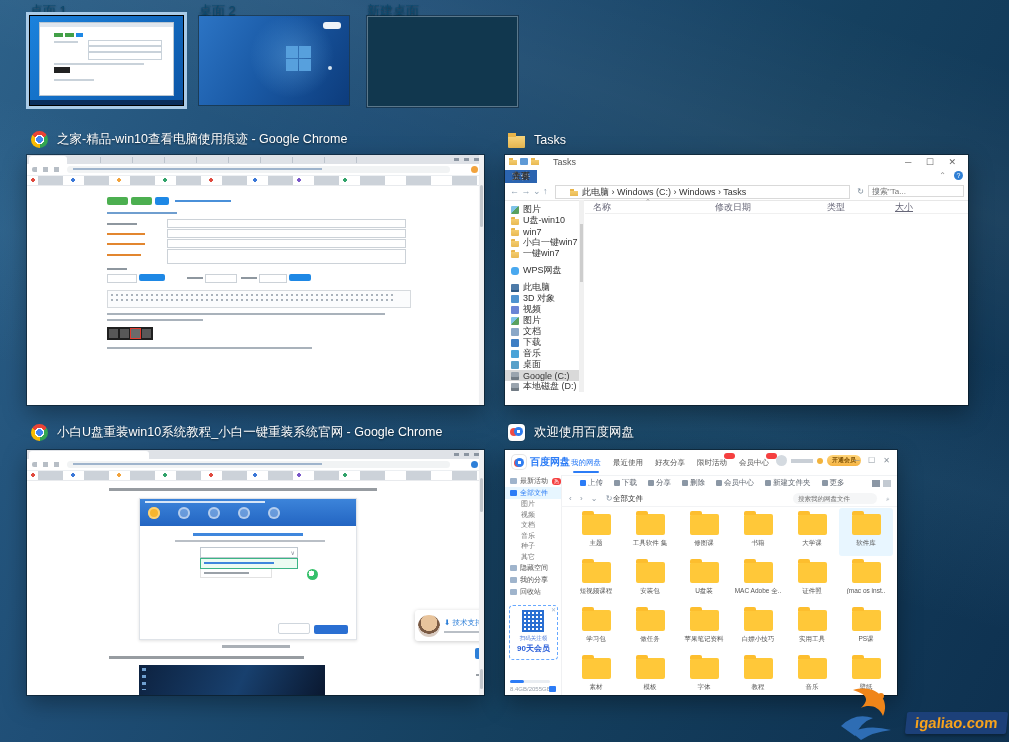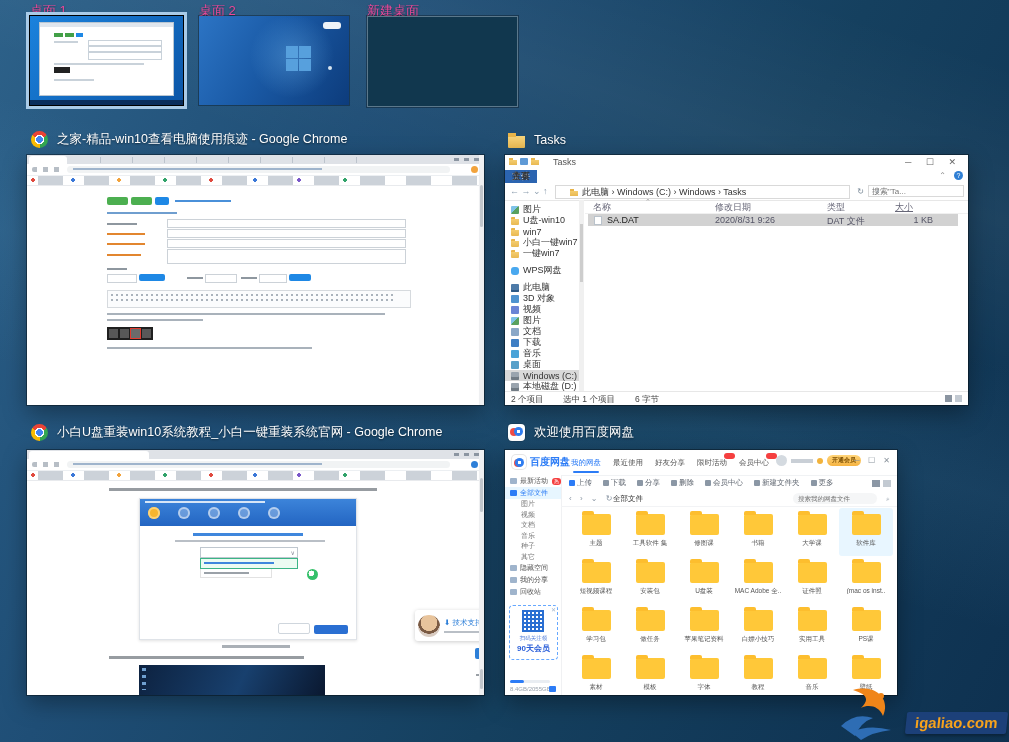--- a/index.html
+++ b/index.html
@@ -8,21 +8,21 @@
     font-family:"Liberation Sans",sans-serif;
     background:linear-gradient(118deg,#2d6189 0%,#1f4e76 30%,#15405f 62%,#0e3150 100%);
   }
   .streak{position:absolute;pointer-events:none;}
   .streak.s1{left:-100px;top:-60px;width:1400px;height:300px;transform:rotate(18deg);
     background:linear-gradient(180deg,transparent,rgba(255,255,255,.05),transparent);}
   .streak.s2{left:-150px;top:260px;width:1500px;height:260px;transform:rotate(15deg);
     background:linear-gradient(180deg,transparent,rgba(120,190,235,.08),transparent);}
 
   
-  .desk-label{position:absolute;color:#ec4899;font-size:13px;top:2px;text-shadow:0 1px 2px rgba(0,0,0,.5);}
+  .desk-label{position:absolute;color:#0c4a6e;font-size:13px;top:2px;text-shadow:0 1px 2px rgba(0,0,0,.5);}
   .desk-thumb{position:absolute;top:16px;height:89px;box-shadow:0 0 0 1px rgba(0,0,0,.3);}
   .desk1{left:30px;width:153px;background:linear-gradient(135deg,#1b82dd,#0b55a6);
     box-shadow:0 0 0 1px #000,0 0 0 4px #a9cbe8;}
   .desk1 .miniwin{position:absolute;left:9px;right:9px;top:6px;bottom:9px;background:#fff;border:1px solid #b9c6d2;}
   .desk1 .miniwin .mtop{position:absolute;left:0;right:0;top:0;height:4px;background:#dfe6ee;}
   .desk1 .g1{position:absolute;left:14px;top:10px;width:9px;height:4px;background:#43a047;}
   .desk1 .g2{position:absolute;left:25px;top:10px;width:9px;height:4px;background:#43a047;}
   .desk1 .b1{position:absolute;left:36px;top:10px;width:7px;height:4px;background:#1e88e5;}
   .desk1 .ln{position:absolute;background:#c9d2da;height:2px;}
   .desk1 .bx{position:absolute;border:1px solid #c9d2da;background:#fff;}
@@ -226,21 +226,21 @@
   .nd .promo .qr{position:absolute;left:12px;top:4px;width:22px;height:22px;background:
       repeating-linear-gradient(0deg,#2a6fd2 0 2px,transparent 2px 4px),
       repeating-linear-gradient(90deg,#2a6fd2 0 2px,rgba(255,255,255,.85) 2px 4px);}
   .nd .promo .p1{position:absolute;left:0;right:0;top:29px;text-align:center;font-size:5.5px;color:#4a79d9;}
   .nd .promo .p2{position:absolute;left:0;right:0;top:37px;text-align:center;font-size:8px;font-weight:bold;color:#2b5fd9;}
   .nd .cap{position:absolute;left:5px;bottom:12px;width:40px;height:3px;background:#e9edf2;border-radius:2px;}
   .nd .cap i{position:absolute;left:0;top:0;bottom:0;width:14px;background:#2c7cf6;border-radius:2px;display:block;}
   .nd .captext{position:absolute;left:5px;bottom:3px;font-size:6px;color:#9aa3ad;}
   .nd .capic{position:absolute;right:5px;bottom:3px;width:7px;height:6px;background:#2c7cf6;border-radius:1px;}
   .nd .ndmain{position:absolute;left:56px;right:0;top:25px;bottom:0;}
-  .nd .ntool{position:absolute;left:0;right:0;top:0;height:16px;display:flex;align-items:center;gap:11px;padding-left:8px;}
+  .nd .ntool{position:absolute;left:11px;right:0;top:0;height:16px;display:flex;align-items:center;gap:11px;padding-left:8px;}
   .nd .ntool .titem{display:flex;align-items:center;gap:2px;color:#5f6670;font-size:7.5px;white-space:nowrap;}
   .nd .ntool .titem .tic{width:6px;height:6px;background:#8b97a5;border-radius:1px;}
   .nd .ntool .titem.primary .tic{background:#2c7cf6;}
   .nd .viewics{position:absolute;right:6px;top:5px;width:19px;height:7px;
      background:linear-gradient(#8b97a5,#8b97a5) 0 0/8px 7px no-repeat,linear-gradient(#c3cad2,#c3cad2) 11px 0/8px 7px no-repeat;}
   .nd .nnav{position:absolute;left:0;right:0;top:16px;height:15px;border-bottom:1px solid #f2f3f5;}
   .nd .nnav .arr{position:absolute;left:8px;top:3px;color:#8b97a5;font-size:8px;letter-spacing:3px;}
   .nd .nnav .crumb{position:absolute;left:52px;top:3px;color:#333;font-size:7.5px;}
   .nd .nnav .nsearch{position:absolute;right:20px;top:2px;width:84px;height:11px;border:none;background:#f5f6f7;border-radius:6px;
      font-size:6.5px;color:#9aa3ad;padding:0 5px;box-sizing:border-box;font-family:"Liberation Sans",sans-serif;}
@@ -462,21 +462,21 @@
             <span>音乐</span>
           </div>
 
           <div class="srow">
             <span class="si desk"></span>
             <span>桌面</span>
           </div>
 
           <div class="srow selected">
             <span class="si drive"></span>
-            <span>Windows (C:)</span>
+            <span>Google (C:)</span>
           </div>
 
           <div class="srow">
             <span class="si drive"></span>
             <span>本地磁盘 (D:)</span>
           </div>
         </div>
     </div>
     <div class="sscroll">
         <i></i>
@@ -485,35 +485,22 @@
       <div class="hdr">
         <span class="c0">名称</span>
         <span class="sortcar">⌃</span>
         <span class="c1">修改日期</span>
         <span class="c2">类型</span>
         <span class="c3">大小</span>
       </div>
       <div style="position:absolute;left:0;right:0;top:14px">
 
 
-          <div class="frow selected" style="position:relative">
-            <span class="fic file"></span>
-            <span class="cell n">SA.DAT</span>
-            <span class="cell d">2020/8/31 9:26</span>
-            <span class="cell t">DAT 文件</span>
-            <span class="cell s">1 KB</span>
-          </div>
         </div>
     </div>
-  </div>
-  <div class="statusbar">
-    <span class="st0">2 个项目</span>
-    <span class="st1">选中 1 个项目</span>
-    <span class="st2">6 字节</span>
-    <span class="vics"></span>
   </div>
 </div>
 
 <div class="wcap" style="left:31px;top:424px">
   <span class="cap-ic chrome-ic"></span>
   <span>小白U盘重装win10系统教程_小白一键重装系统官网 - Google Chrome</span>
 </div>
 
 <div class="thumbwin c2" style="left:27px;top:450px;width:457px;height:245px">
   <div class="tabstrip">

